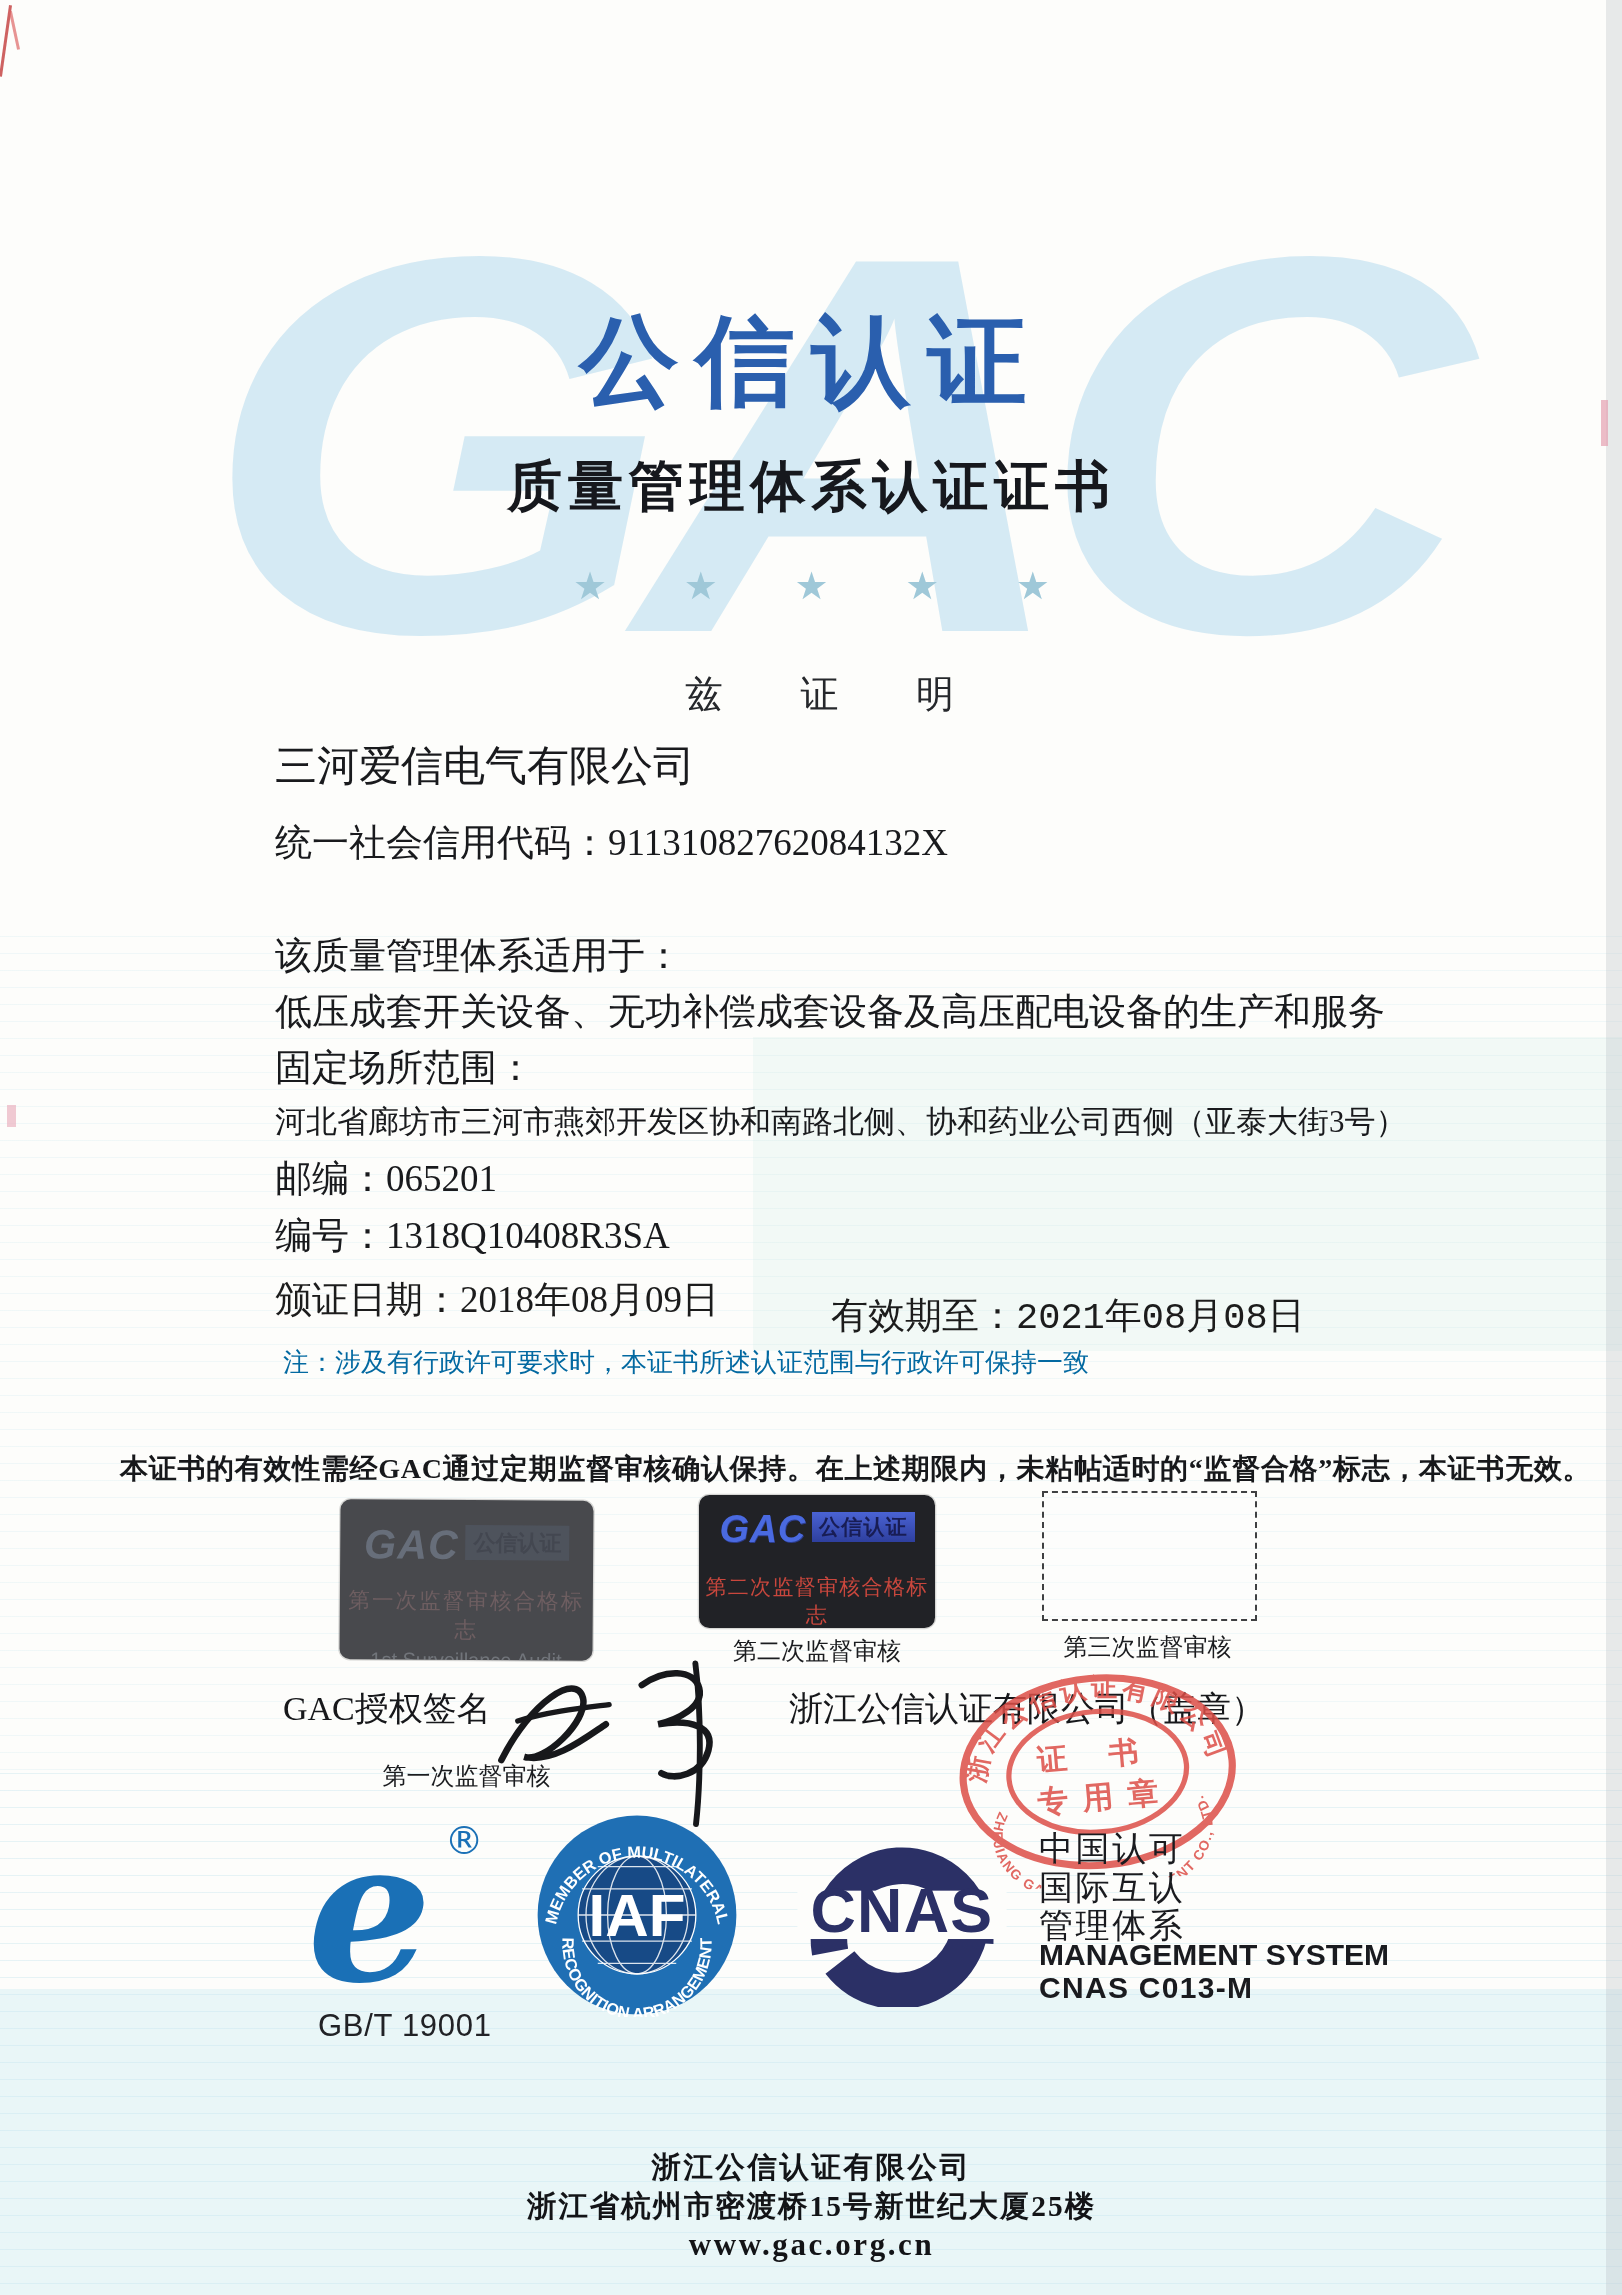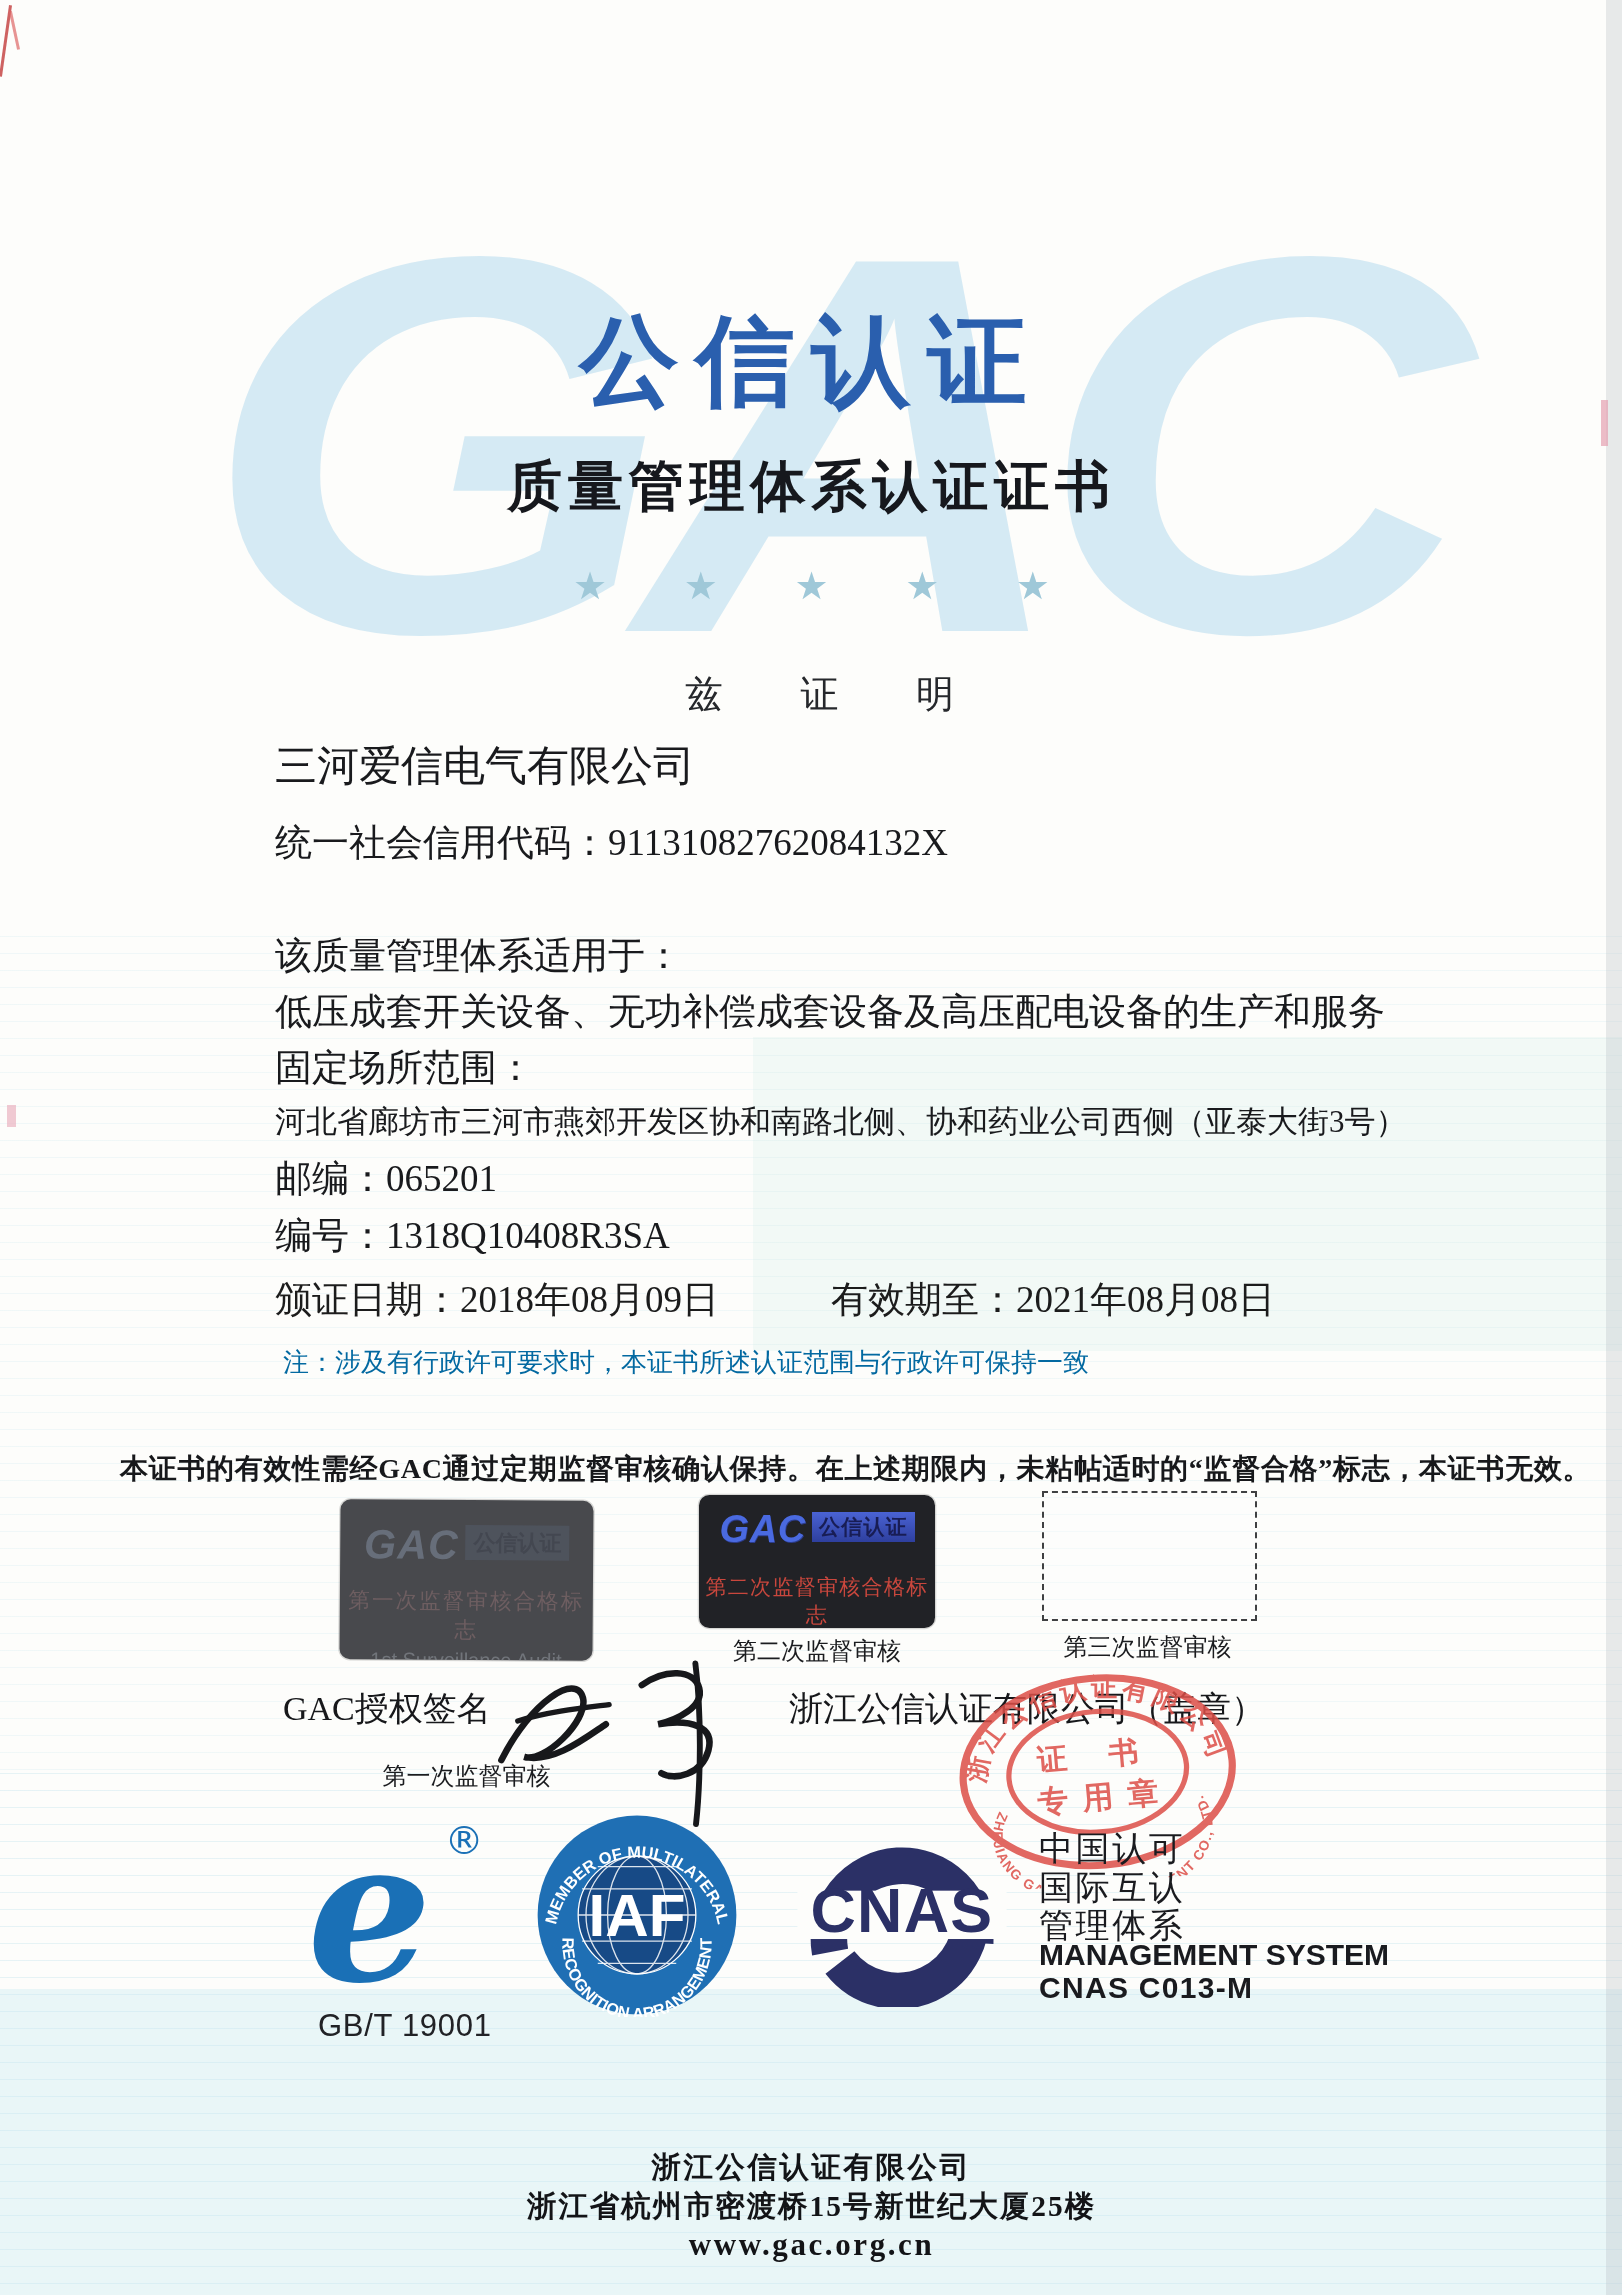--- a/index.html
+++ b/index.html
@@ -42,21 +42,21 @@
   .b0{top:738px;font-size:42px;}
   .b1{top:818px;font-size:37px;}
   .b2{top:874px;font-size:37px;}
   .b3{top:931px;font-size:37px;}
   .b4{top:987px;font-size:37px;}
   .b5{top:1043px;font-size:37px;}
   .b6{top:1101px;font-size:31px;}
   .b7{top:1154px;font-size:37px;}
   .b8{top:1211px;font-size:37px;}
   .dates{position:absolute;left:275px;top:1275px;font-size:37px;white-space:nowrap;}
-  .dates .valid{position:absolute;left:556px;top:0;white-space:nowrap;}
+  .dates .valid{position:absolute;left:556px;top:16px;white-space:nowrap;font-family:Liberation Mono, monospace;}
   .note{position:absolute;left:283px;font-size:26px;color:#0369a1;white-space:nowrap;}
   .n0{top:1345px;}
   .n1{top:1390px;}
   .notice{
     position:absolute;left:120px;top:1450px;width:1400px;
     font-size:28px;font-weight:bold;color:#17181b;letter-spacing:0.7px;white-space:nowrap;
   }
 
   
   .sticker{position:absolute;border-radius:10.5px;box-shadow:0 0 0 1.3px rgba(0,0,0,.15);overflow:hidden;text-align:center;}

